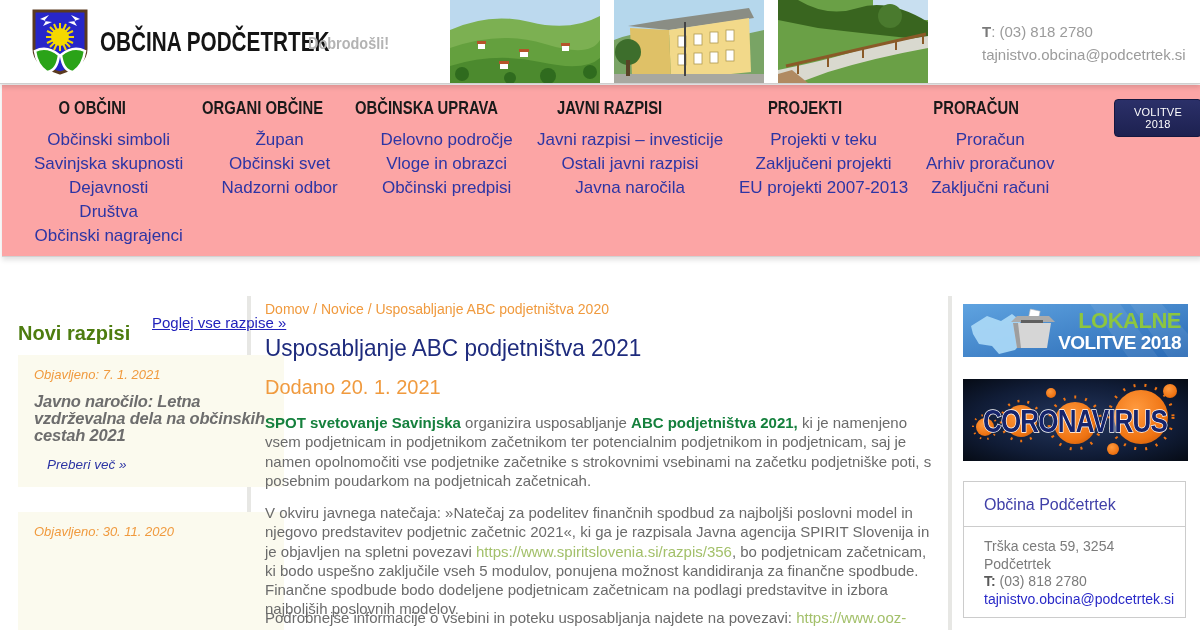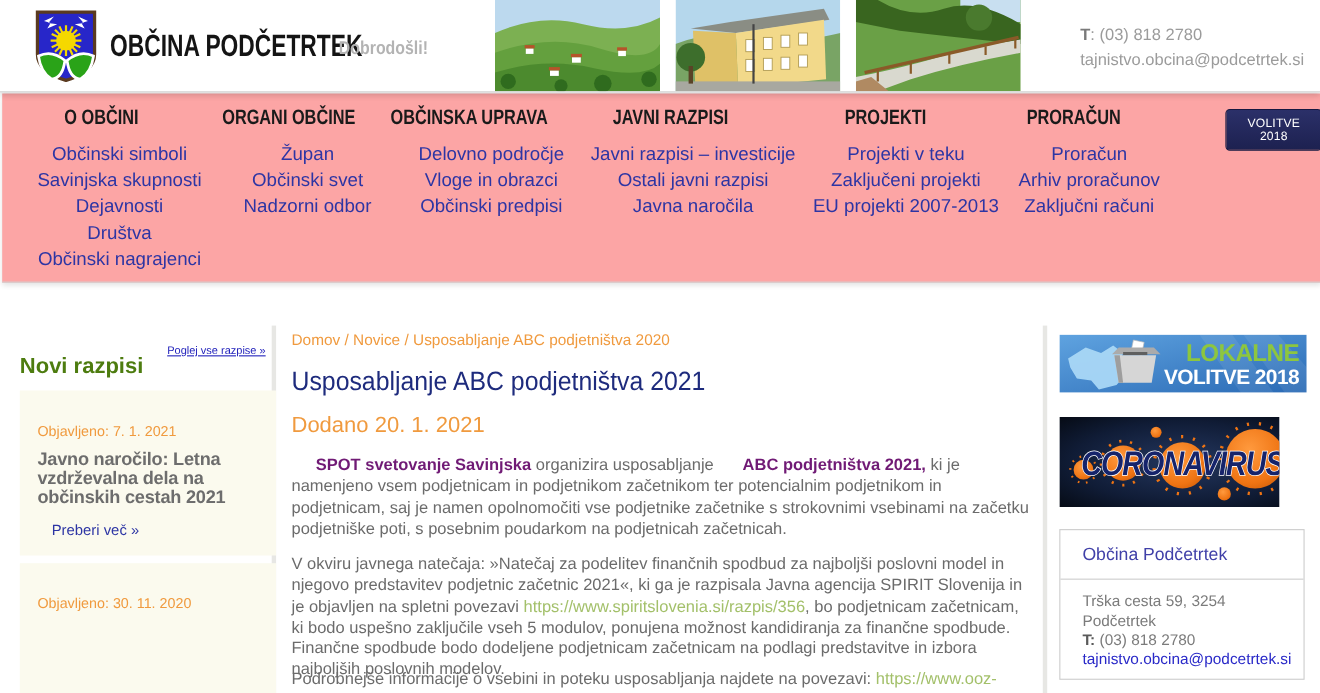--- a/index.html
+++ b/index.html
@@ -32,42 +32,42 @@
   .nav-link { display:block; font-size:17px; color:#2d35a4; margin-bottom:9px; line-height:15px; white-space:nowrap; }
   .volitve-btn { position:absolute; left:1112px; top:14px; background:linear-gradient(#2b3069,#1d2150);
                  border:1px solid #151840; border-radius:4px; color:#ffffff; font-size:11px;
                  padding:6px 9px; letter-spacing:0.2px; }
 
   
   .vdiv { position:absolute; width:4px; background:#e7e7e4; top:296px; height:334px; }
 
   
   .sb-title { position:absolute; left:18px; top:306px; font-size:20px; font-weight:bold; color:#4d7c0f;margin-top:16px; }
-  .sb-viewall { position:absolute; left:152px; top:314px; font-size:10px; color:#2222bb; text-decoration:underline; }
-  .card { position:absolute; left:18px; width:233px; background:#fbfaee; padding:29px 15px 14px 16px; }
+  .sb-viewall { position:absolute; left:152px; top:314px; font-size:15px; color:#2222bb; text-decoration:underline; }
+  .card { position:absolute; left:18px; width:266px; background:#fbfaee; padding:12px 15px 14px 16px;font-style:italic; }
   .card1 { top:355px; }
   .card2 { top:512px; height:200px; }
   .card-date { font-size:13px; color:#f09a3e; }
   .card-title { margin-top:11px; font-size:16.5px; font-weight:bold; color:#6d6d6d; line-height:17px; letter-spacing:-0.2px; }
   .card-more { display:inline-block; margin-top:13px; font-size:13.5px; color:#2d35a4;margin-left:13px; }
 
   
   .breadcrumb { position:absolute; left:265px; top:301px; font-size:14px; color:#f09a3e; }
   .art-title { position:absolute; left:265px; top:334px; font-size:24px; font-weight:normal; color:#1e2b7d;
                white-space:nowrap; transform:scaleX(0.94); transform-origin:left center; }
   .art-date { position:absolute; left:265px; top:376px; font-size:20px; color:#f09a3e; }
   .para { position:absolute; left:265px; width:672px; font-size:15px; line-height:19.3px; color:#6b6b6b; }
   .p1 { top:413px; } .p2 { top:503px; } .p3 { top:608px; }
-  .para b { color:#701a75;margin-left:22px; }
+  .para b { color:#15803d; }
   .green-link { color:#a3c06a; }
 
   
   .banner { position:absolute; left:963px; display:block; overflow:hidden; }
   .banner1 { top:304px; width:225px; height:53px; }
-  .banner2 { top:379px; width:200px; height:82px;font-style:italic; }
+  .banner2 { top:379px; width:225px; height:82px; }
   .contact-box { position:absolute; left:963px; top:481px; width:223px; height:137px;
                  border:1px solid #cccccc; background:#ffffff; }
   .cb-head { padding:14px 20px 12px 20px; border-bottom:1px solid #cccccc; font-size:16px; color:#4040a8; }
   .cb-body { padding:11px 20px; font-size:14px; line-height:17.5px; color:#7b7b7b; }
   .cb-body .tbold { font-weight:bold; color:#5a5a5a; }
   .cb-mail { color:#2929c8; }
 </style>
 </head>
 <body>
 

